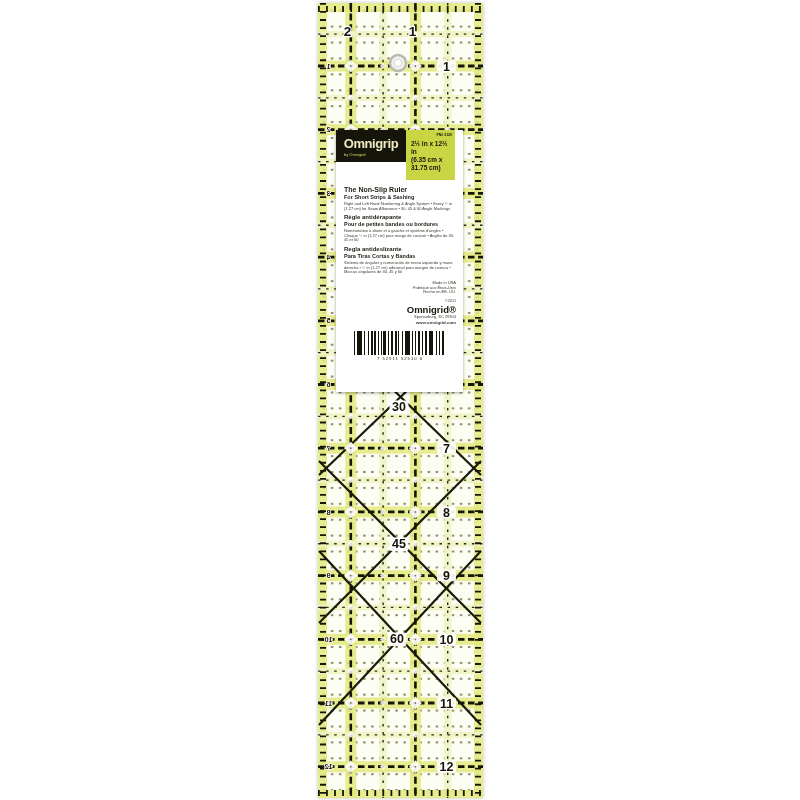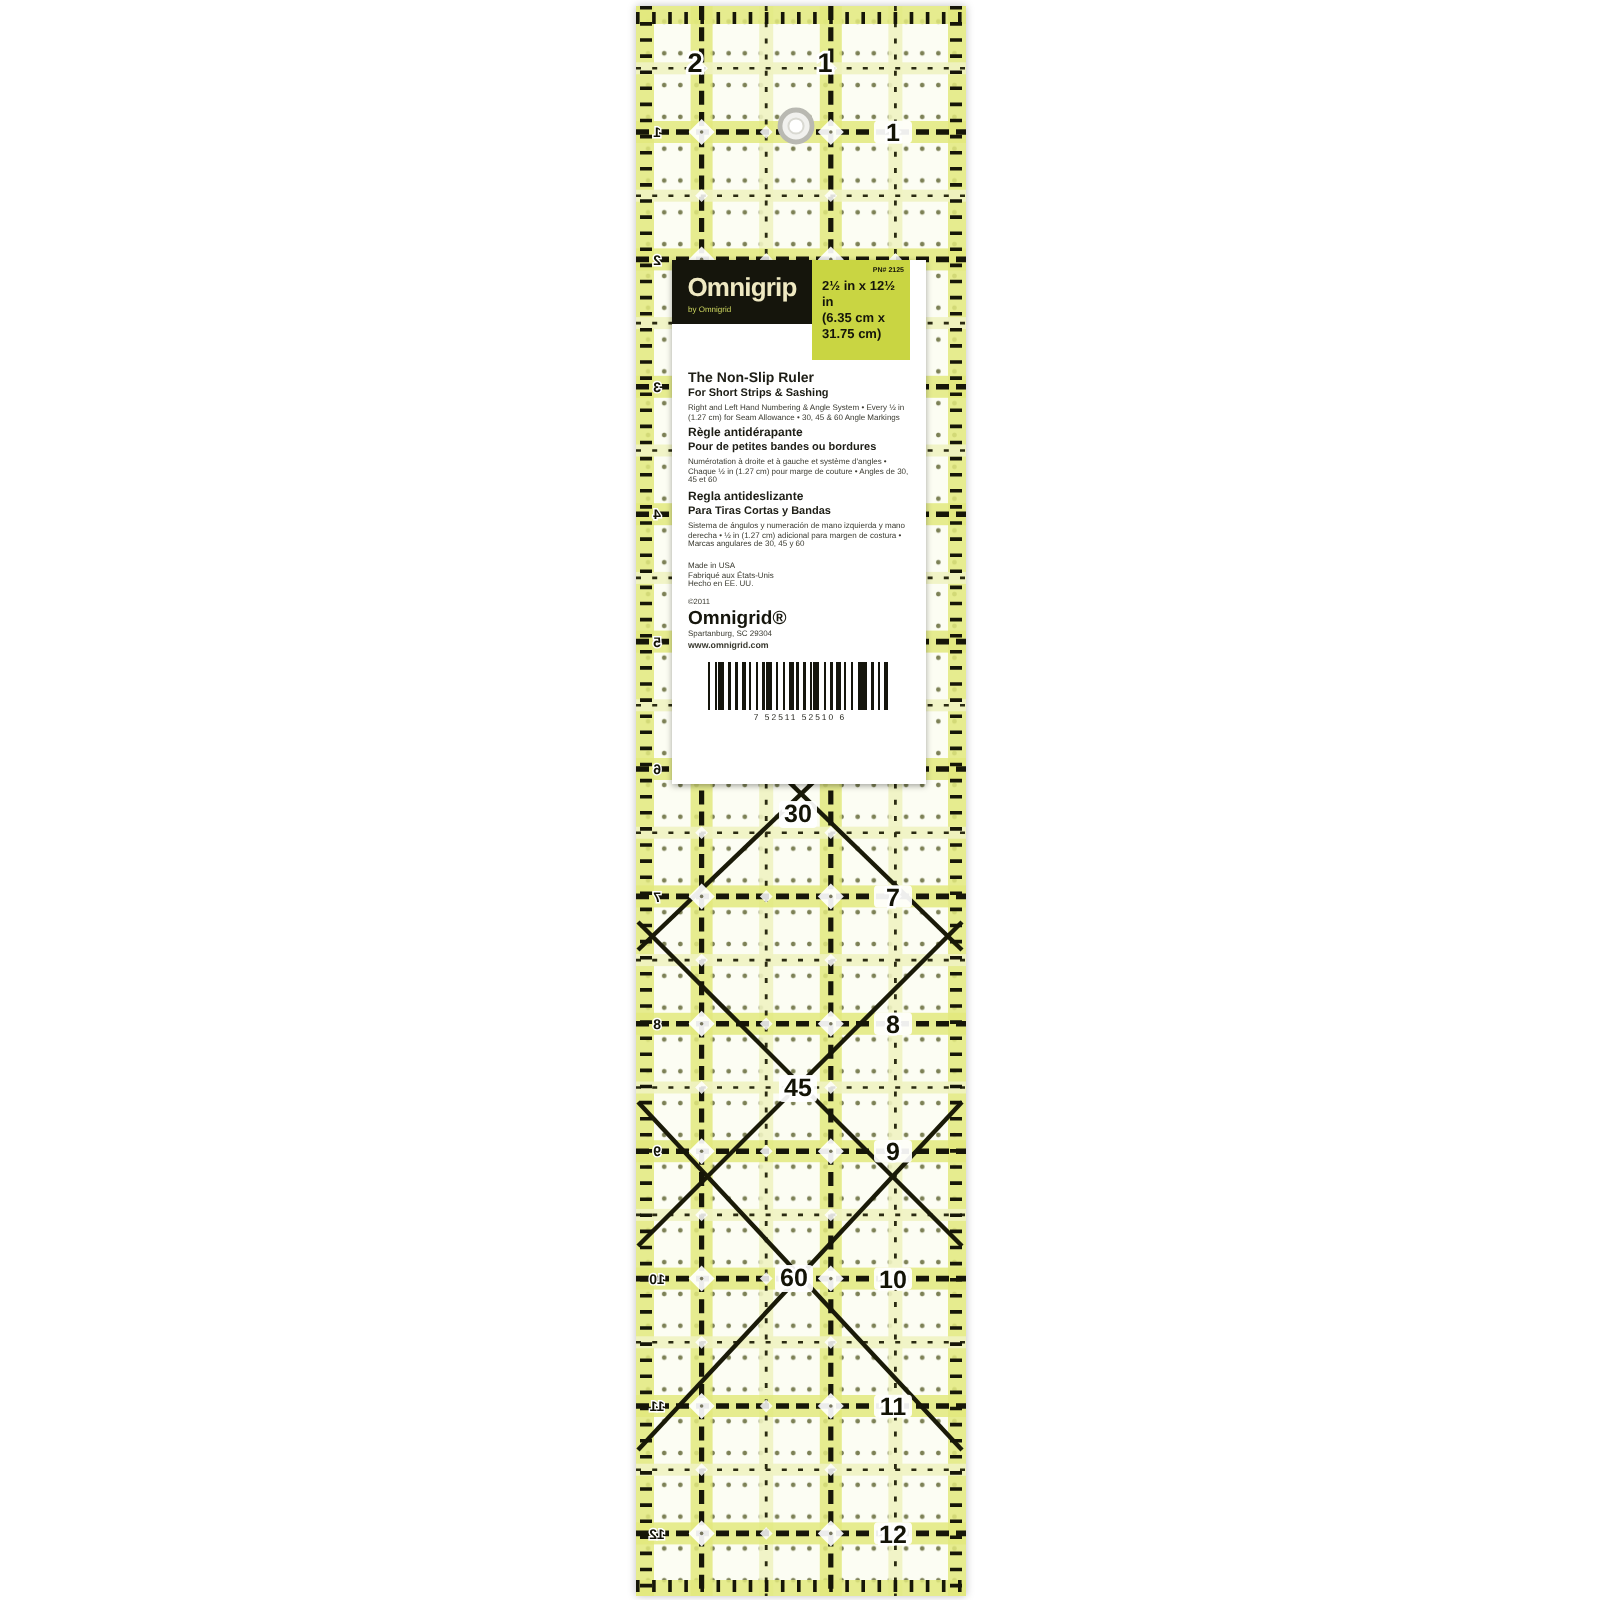--- a/index.html
+++ b/index.html
@@ -34,21 +34,21 @@
     width:49px;height:50px;background:#c9d542;color:#14140a;position:relative;
     padding-top:1px;box-sizing:border-box;
   }
   #label .hdr .green .pn{font-size:3.5px;text-align:right;padding:2px 3px 0 0;font-weight:bold;}
   #label .hdr .green .sz{font-size:6.5px;font-weight:bold;line-height:8px;padding:3px 0 0 5px;}
   #label .bod{padding:6px 7px 0 8px;}
   .t-title{font-size:7px;font-weight:bold;line-height:8px;}
   .t-sub{font-size:5.5px;font-weight:bold;line-height:7px;}
   .t-desc{font-size:4px;line-height:4.6px;color:#3a3a30;margin:1px 0 3px 0;}
   .t-lang{font-size:6px;font-weight:bold;line-height:7px;margin-top:2px;}
-  .t-center{text-align:left;font-size:4px;line-height:4.8px;color:#3a3a30;}
+  .t-center{text-align:right;font-size:4px;line-height:4.8px;color:#3a3a30;}
   .t-made{margin-top:6px;}
   .t-copy{margin-top:4px;font-size:3.8px;}
   .t-company{font-size:9.5px;font-weight:bold;line-height:10px;margin-top:1px;color:#15150c;}
   .t-addr{font-size:4px;}
   .t-web{font-size:4.4px;font-weight:bold;margin-top:1px;}
   #barcode{
     width:92px;height:24px;margin:5px auto 0 auto;background:#ffffff;
     background-image:
       repeating-linear-gradient(90deg,#15150c 0 1.2px,transparent 1.2px 3.4px),
       repeating-linear-gradient(90deg,transparent 0 5.2px,#15150c 5.2px 7.4px,transparent 7.4px 11.8px);

